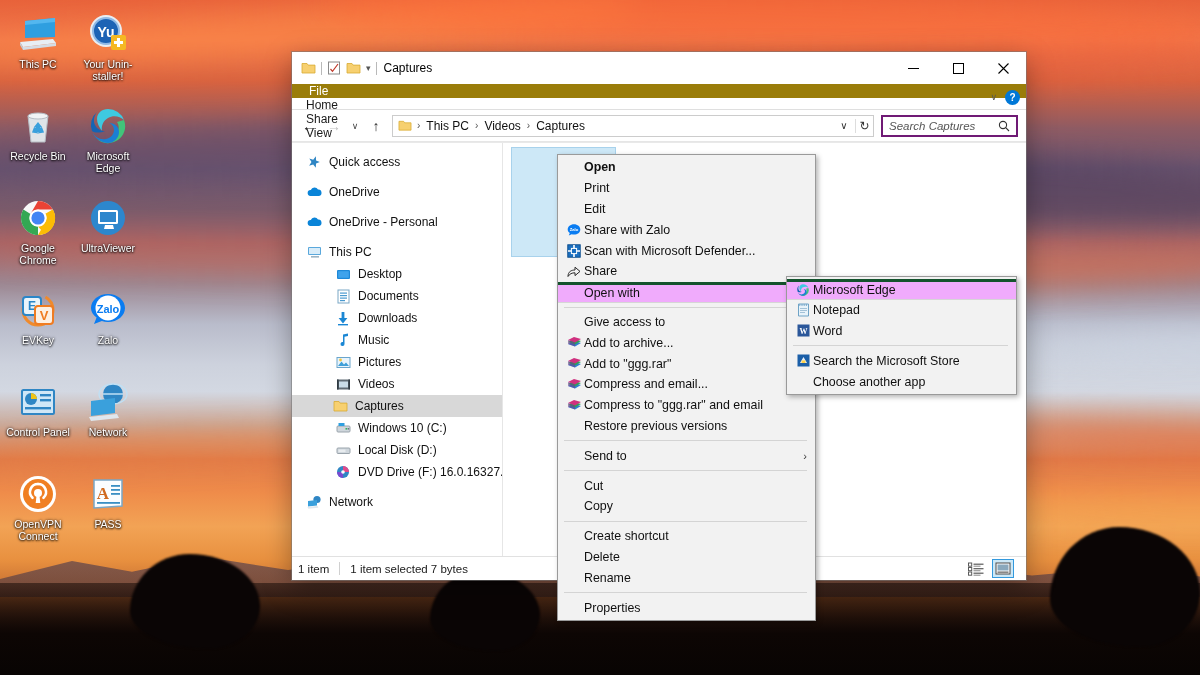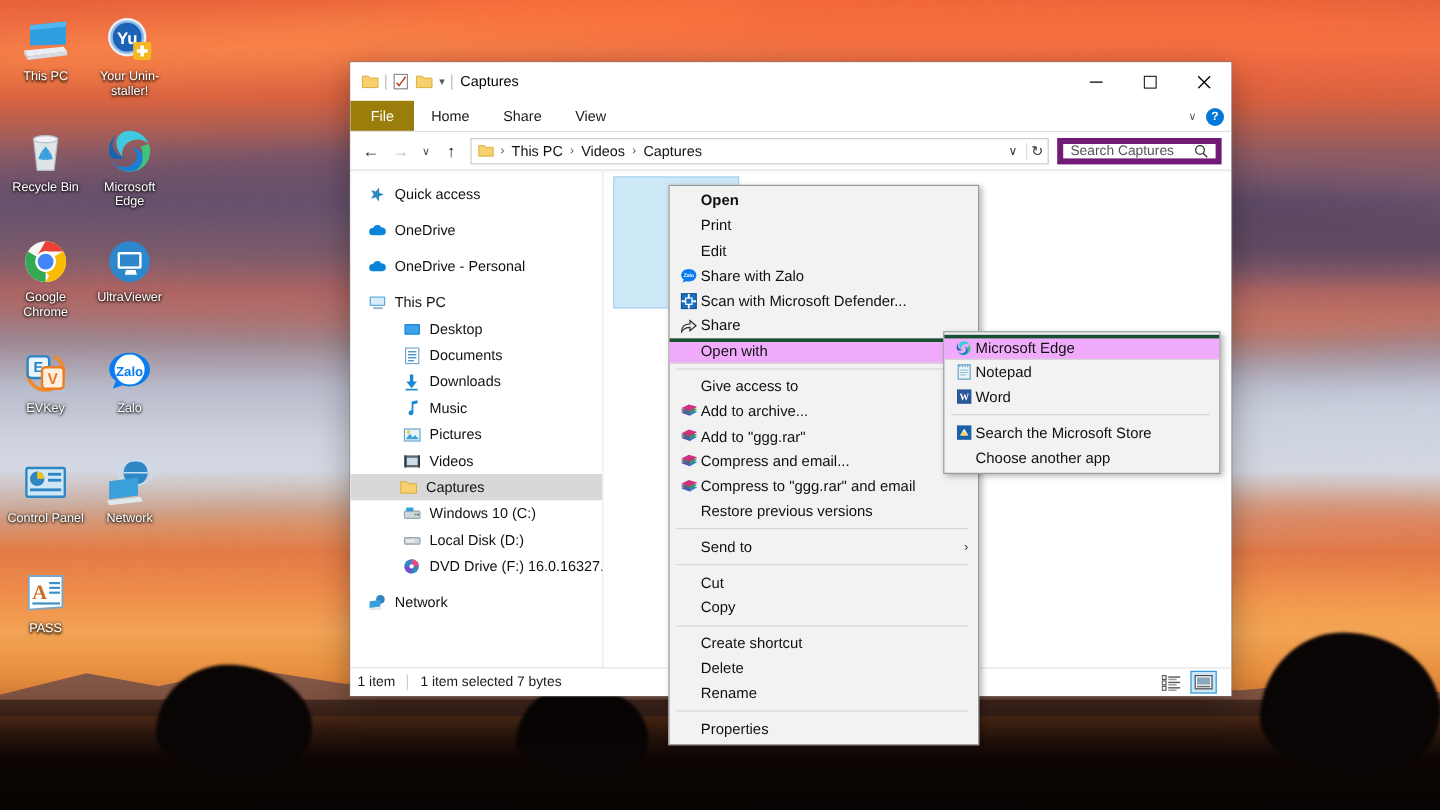--- a/index.html
+++ b/index.html
@@ -115,20 +115,21 @@
   .wbtn {
     width: 45px; height: 32px; display:flex; align-items:center; justify-content:center;
     font-size: 12px; color:#000;
   }
 
   
   .ribbon {
     height: 26px; background:#ffffff; display:flex; align-items:stretch;
     position: relative;
     border-bottom: 1px solid #dfdfdf;
+    flex-direction: column;
   }
   .rtab {
     padding: 0 14px; display:flex; align-items:center;
     font-size: 12px; color: #1a1a1a;
   }
   .rtab.file { background:#9a7d0a; color:#fff; padding: 0 17px; }
   .ribbon-right { position:absolute; right:6px; top:0; height:26px; display:flex; align-items:center; gap:8px;}
   .helpbtn {
     width:15px;height:15px;border-radius:50%;background:#0078d7;color:#fff;
     font-size:10px;display:flex;align-items:center;justify-content:center;font-weight:bold;
@@ -150,22 +151,22 @@
   .addrbox {
     flex: 1; height: 22px; border:1px solid #ccc; background:#fff;
     display:flex; align-items:center; padding-left:4px; gap:2px; margin-left:2px;
   }
   .crumb { font-size: 12px; color:#111; padding: 0 3px; }
   .crumb-sep { font-size: 10px; color:#555; padding: 0 1px; }
   .addr-spacer { flex:1; }
   .addr-ctl { width:18px; text-align:center; font-size:10px; color:#333; }
   .addr-ctl.refresh { border-left:1px solid #ddd; font-size:12px;}
   .searchbox {
-    width: 137px; height: 22px; border:5px solid #701a75; background:#fff;
-    display:flex; align-items:center; padding: 0 6px; margin-left:4px;
+    width: 137px; height: 22px; border:2px solid #701a75; background:#fff;
+    display:flex; align-items:center; padding: 0 6px; margin-left:4px;font-style:italic;
   }
   .searchbox .ph { flex:1; font-size:11.5px; color:#555; }
   .searchbox .mag { font-size:11px; color:#333; }
 
   
   .ebody { flex:1; display:flex; min-height:0; border-top:1px solid #e9e9e9; }
   .navpane {
     width: 211px; background:#fff; padding-top: 8px;
     overflow: hidden; font-size: 12px; color:#111;
     border-right: 1px solid #e6e6e6;
@@ -373,20 +374,33 @@
         <svg width="42" height="42" viewBox="0 0 42 42">
           <circle cx="26" cy="13" r="10" fill="#2f86c4"></circle>
           <path d="M16 13 h20 M26 3 a14 10 0 0 1 0 20 a14 10 0 0 1 0 -20" fill="none" stroke="#bfe0f5" stroke-width="1.3"></path>
           <path d="M4 20 L28 17 L28 32 L4 35 Z" fill="#3aa0dc"></path>
           <path d="M2 36 L30 33 L32 37 L4 40 Z" fill="#dfe7ee"></path>
         </svg>
       </span>
       <span class="dlabel">Network</span>
     </div>
 
+    <div class="dicon">
+      <span class="glyph">
+        <svg width="42" height="42" viewBox="0 0 42 42">
+          <circle cx="21" cy="21" r="18" fill="#fff"></circle>
+          <circle cx="21" cy="21" r="15" fill="#f07f22"></circle>
+          <path d="M21 11 a8 8 0 0 1 5.5 13.8" fill="none" stroke="#fff" stroke-width="2.6" stroke-linecap="round"></path>
+          <path d="M21 11 a8 8 0 0 0 -5.5 13.8" fill="none" stroke="#fff" stroke-width="2.6" stroke-linecap="round"></path>
+          <circle cx="21" cy="20" r="4" fill="#fff"></circle>
+          <path d="M19.6 22 h2.8 l0.9 8 h-4.6 z" fill="#fff"></path>
+        </svg>
+      </span>
+      <span class="dlabel">OpenVPN Connect</span>
+    </div>
 
     <div class="dicon">
       <span class="glyph">
         <svg width="42" height="42" viewBox="0 0 42 42">
           <path d="M7 7 L35 7 L35 33 L7 35 Z" fill="#fbfdff" stroke="#7aa7c6" stroke-width="1.5"></path>
           <text x="16" y="26" font-size="17" fill="#d06a20" font-weight="bold" text-anchor="middle" font-family="Liberation Serif, serif">A</text>
           <rect x="24" y="12" width="9" height="1.8" fill="#3b8fc4"></rect>
           <rect x="24" y="16" width="9" height="1.8" fill="#3b8fc4"></rect>
           <rect x="24" y="20" width="9" height="1.8" fill="#3b8fc4"></rect>
           <rect x="10" y="29" width="23" height="1.8" fill="#3b8fc4"></rect>

